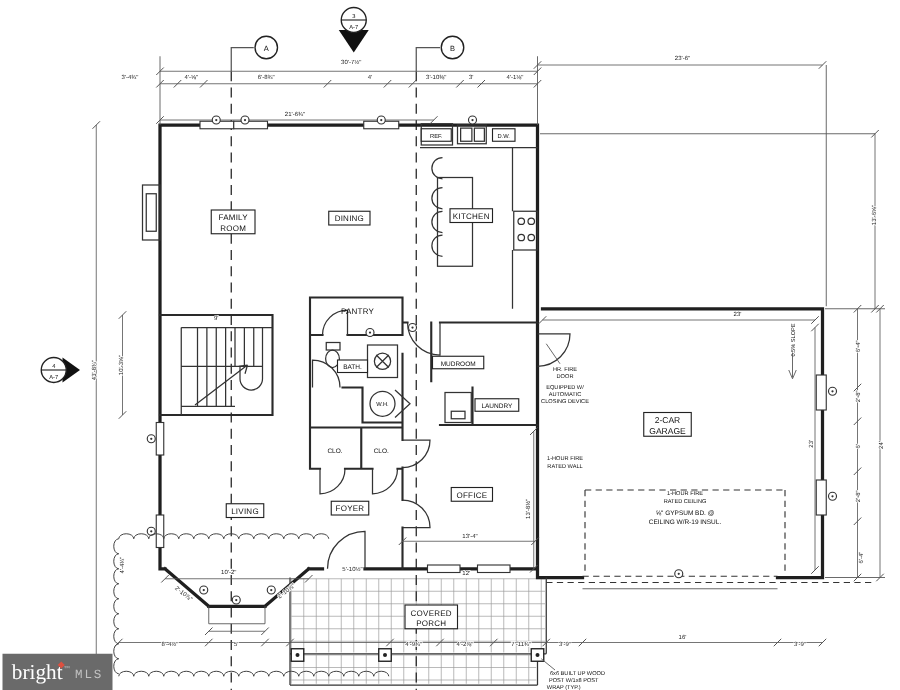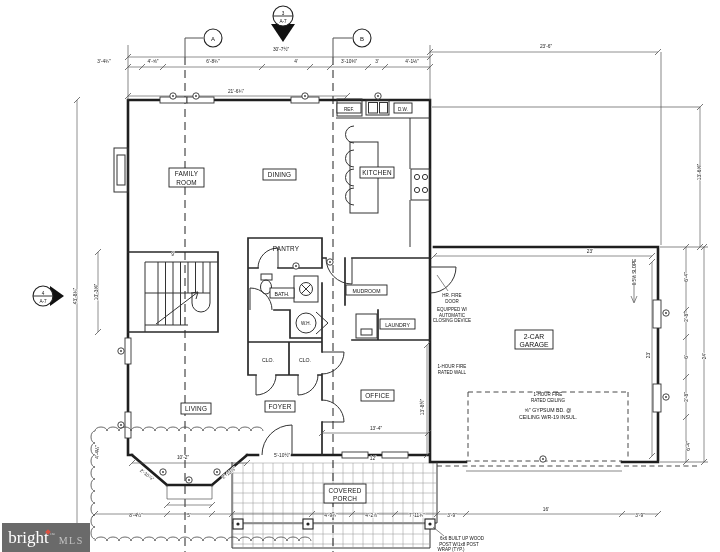--- a/index.html
+++ b/index.html
@@ -19,21 +19,21 @@
   .fix{stroke:#333;stroke-width:1;fill:none}
   .thin{stroke:#555;stroke-width:.7;fill:none}
   .dash{stroke:#333;stroke-width:.9;fill:none;stroke-dasharray:5 3.5}
   .secline{stroke:#222;stroke-width:1;fill:none;stroke-dasharray:8 5}
   .lblbox{fill:#fff;stroke:#222;stroke-width:.9}
   .wm{position:absolute;left:2px;top:523px;width:88px;height:29px;background:#6a6a6a;
       display:flex;align-items:center;justify-content:center;gap:4px}
   .wm .b{color:#fff;font-family:"Liberation Serif",serif;font-size:17px;line-height:1;position:relative}
   .wm .spark{display:inline-block;width:4px;height:4px;background:#dc5040;transform:translateY(-9px) rotate(45deg);margin-left:-3px}
   .wm .tm{color:#cfcfcf;font-size:5px;vertical-align:super}
-  .wm .m{color:#c2c2c2;font-size:10px;letter-spacing:1.5px;margin-top:5px;font-family:Liberation Serif, serif}
+  .wm .m{color:#c2c2c2;font-size:10px;letter-spacing:1.5px;margin-top:5px;font-family:Liberation Mono, monospace}
 </style>
 </head>
 <body>
 
 <div id="stage">
 <svg id="plan" width="720" height="552" viewBox="0 0 720 552">
 
   <g id="g-grid">
         <line x1="233" y1="463" x2="233" y2="522" stroke="#9a9a9a" stroke-width="0.55"></line>
         <line x1="243" y1="463" x2="243" y2="522" stroke="#9a9a9a" stroke-width="0.55"></line>

